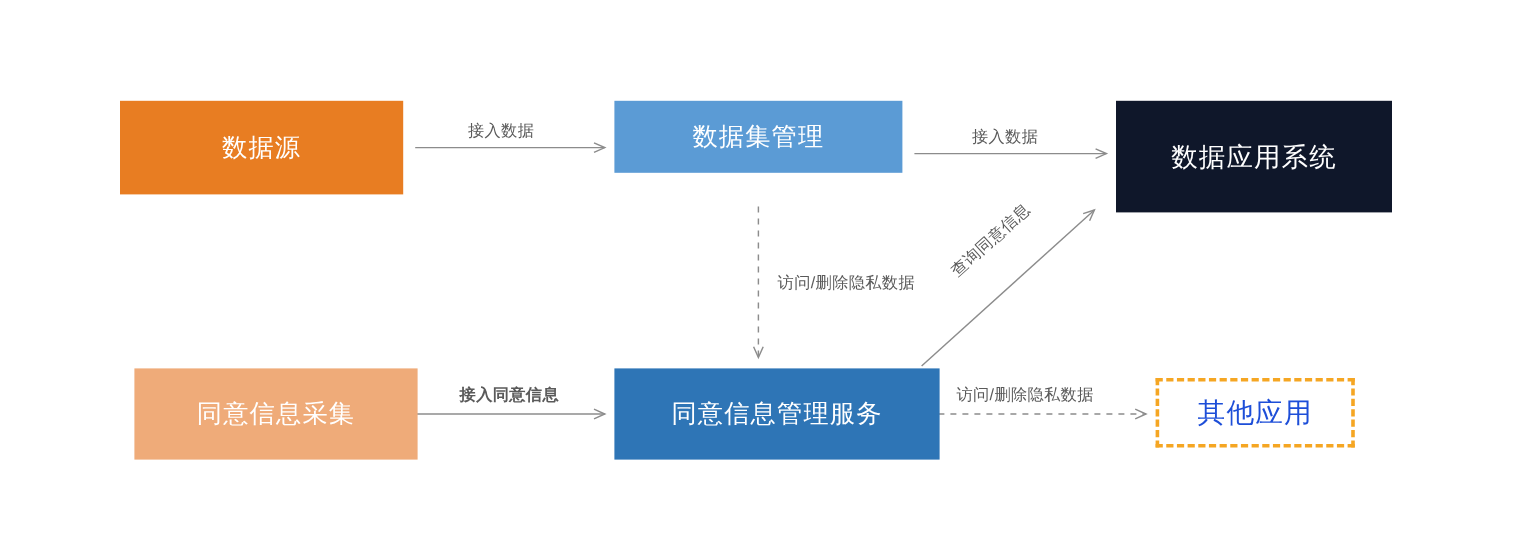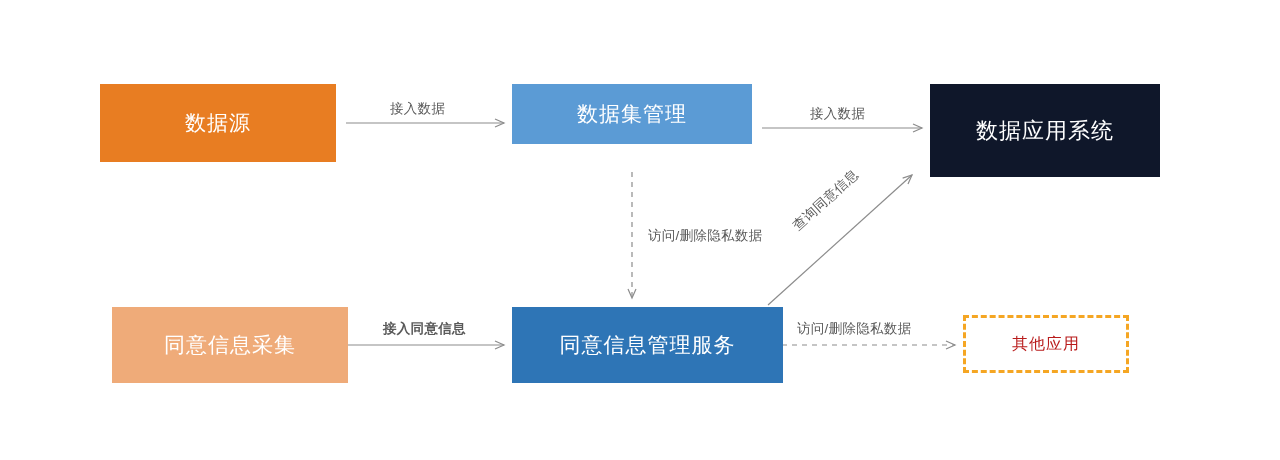--- a/index.html
+++ b/index.html
@@ -55,22 +55,22 @@
     margin-left: 12px;
   }
   .node-consent-service {
     left: 512px; top: 307px; width: 271px; height: 76px;
     background: #2E75B6;
   }
   .node-other-app {
     left: 963px; top: 315px; width: 166px; height: 58px;
     background: #ffffff;
     border: 3px dashed #F5A623;
-    color: #b91c1c;
-    font-size: 16px;
+    color: #1d4ed8;
+    font-size: 23px;
   }
 
   
   .edge-label {
     position: absolute;
     color: #5a5a5a;
     font-size: 13.5px;
     white-space: nowrap;
     letter-spacing: 0.3px;
   }

